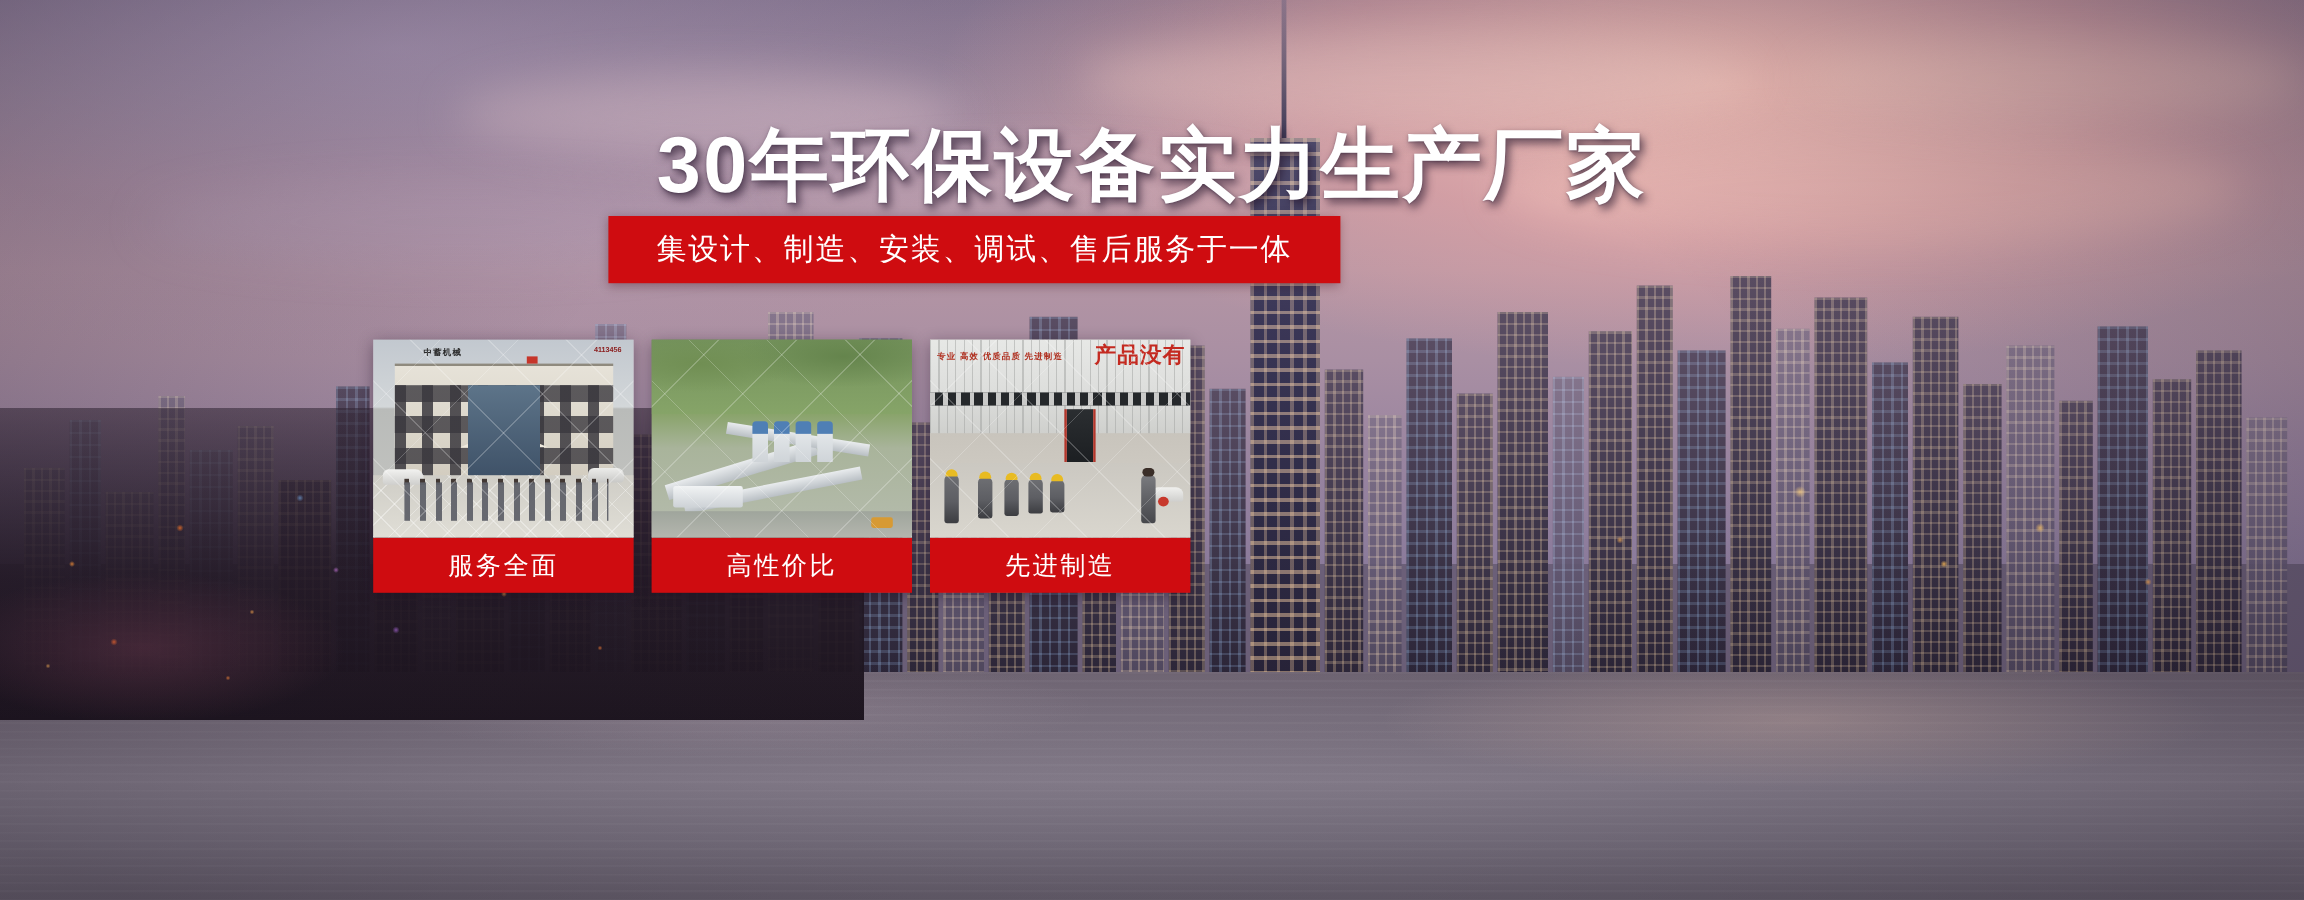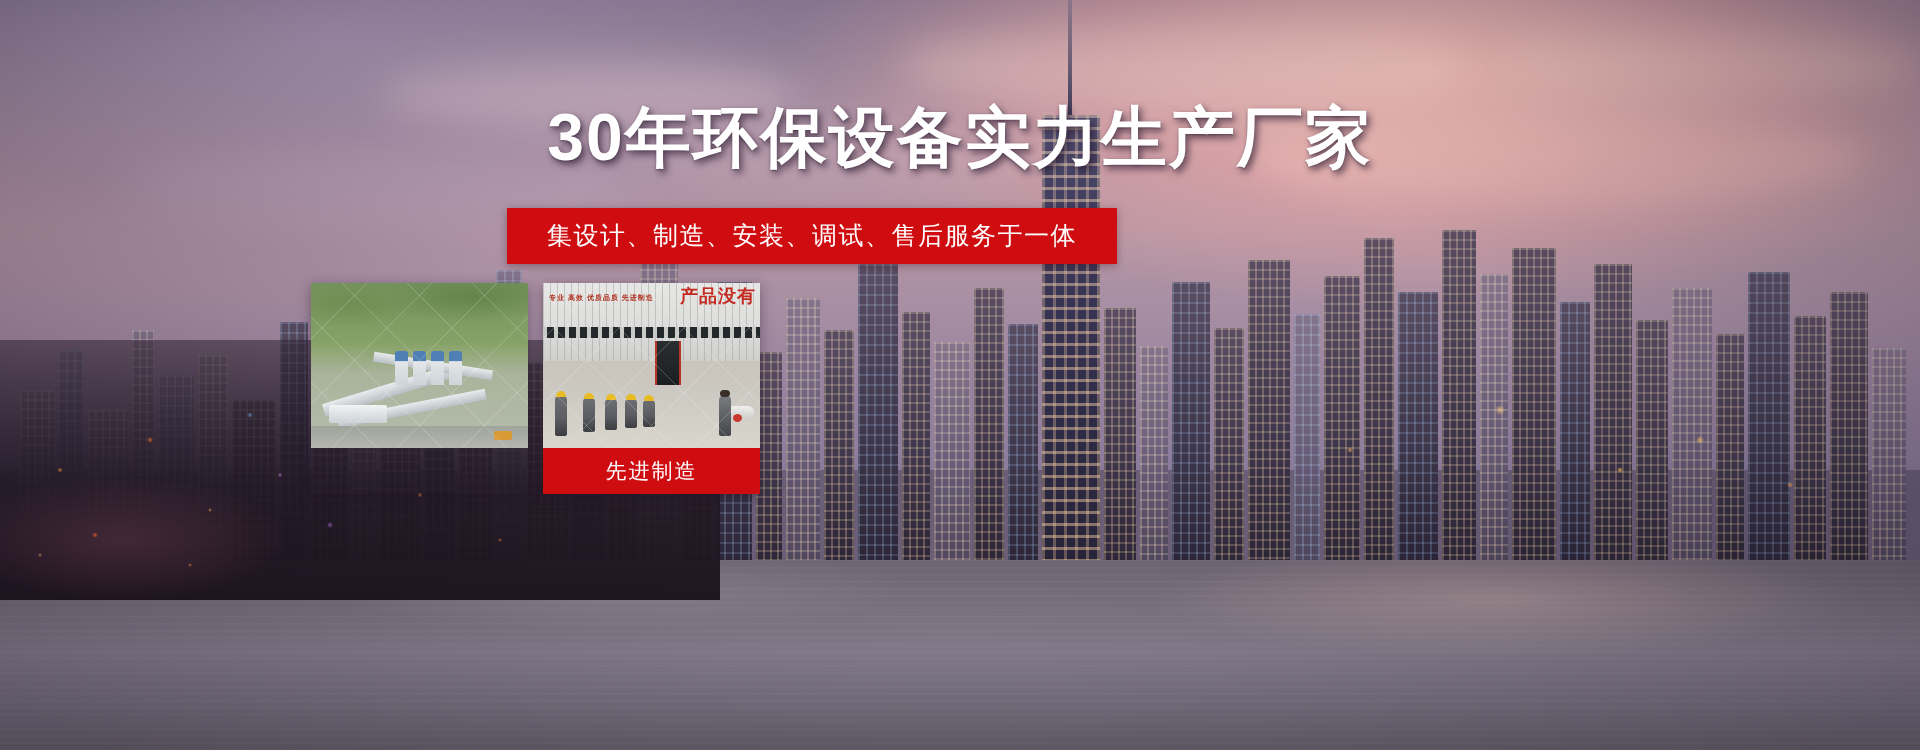--- a/index.html
+++ b/index.html
@@ -123,21 +123,21 @@
     position:absolute; left:0; top:104px; width:1920px;
     text-align:center;
     font-size:66px; font-weight:bold; color:#ffffff;
     letter-spacing:2px; line-height:1;
     text-shadow:3px 4px 7px rgba(40,24,46,.68), 0 1px 2px rgba(60,40,66,.5);
     white-space:nowrap;
   }
 
   
   .subtitle-wrap{
-    position:absolute; left:0; top:208px; width:1624px; text-align:center;
+    position:absolute; left:0; top:180px; width:1624px; text-align:center;
   }
   .subtitle{
     display:inline-block;
     background:#cf0c10;
     color:#ffffff;
     font-size:25px; font-weight:500; letter-spacing:1.5px;
     padding:11px 40px 12px 40px;
     box-shadow:0 2px 8px rgba(60,10,20,.35);
   }
 
@@ -363,38 +363,56 @@
   <div class="vignette"></div>
 
   <div class="headline">30年环保设备实力生产厂家</div>
 
   <div class="subtitle-wrap">
     <div class="subtitle">集设计、制造、安装、调试、售后服务于一体</div>
   </div>
 
   <div class="cards">
 
+    <div class="card">
+      <div class="card-photo p1">
+        <div class="facade"></div>
+        <div class="pedi"></div>
+        <div class="entry"></div>
+        <div class="sign">中蓄机械</div>
+        <div class="phone">4113456</div>
+        <div class="flag"></div>
+        <div class="ground"></div>
+        <div class="car"></div>
+          <div class="car2"></div>
+        <div class="heads"></div>
+        <div class="staff"></div>
+        <div class="wm"></div>
+      </div>
+      <div class="card-caption">服务全面</div>
+    </div>
 
     <div class="card">
       <div class="card-photo p2">
         <div class="field"></div>
         <div class="plant">
           <div class="belt b1"></div>
             <div class="belt b2"></div>
             <div class="belt b3"></div>
           <div class="silo s1"></div>
             <div class="silo s2"></div>
             <div class="silo s3"></div>
             <div class="silo s4"></div>
           <div class="shed"></div>
         </div>
         <div class="yard"></div>
         <div class="mach"></div>
         <div class="wm"></div>
       </div>
+      <div class="card-caption">高性价比</div>
     </div>
 
 
     <div class="card">
       <div class="card-photo p4">
         <div class="wall"></div>
         <div class="smallsign">专业 高效
 优质品质 先进制造</div>
         <div class="bigsign">产品没有</div>
         <div class="strip"></div>

